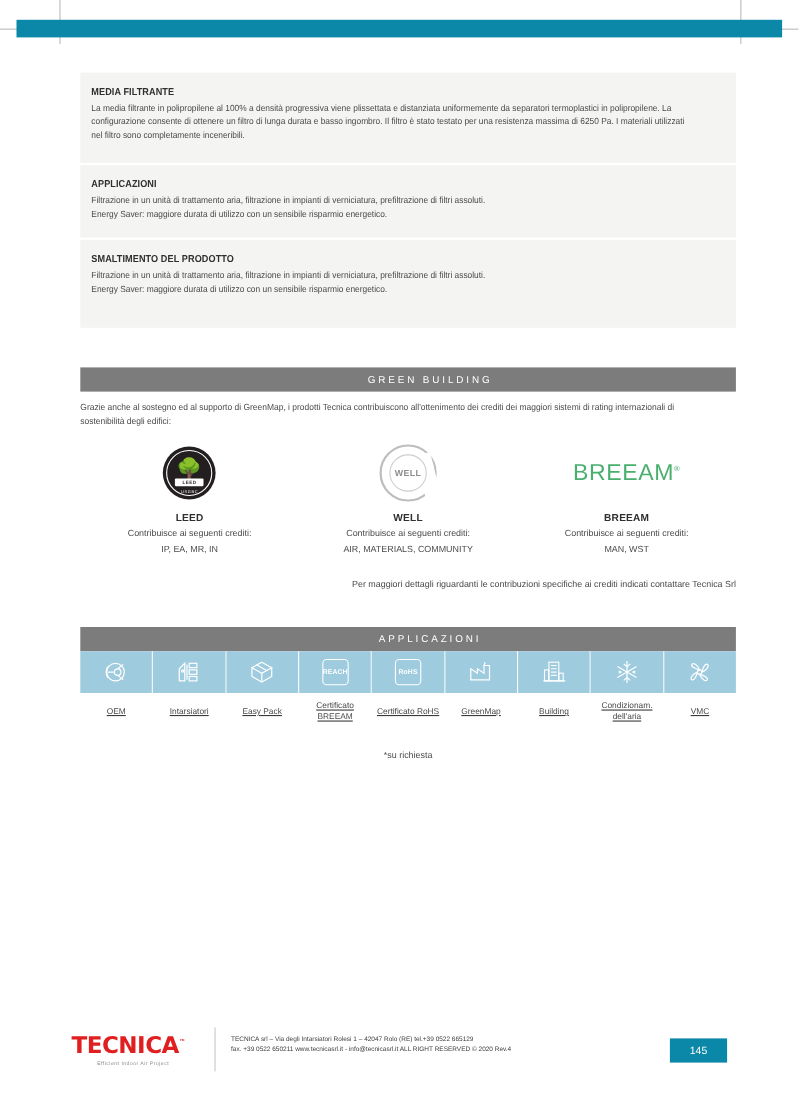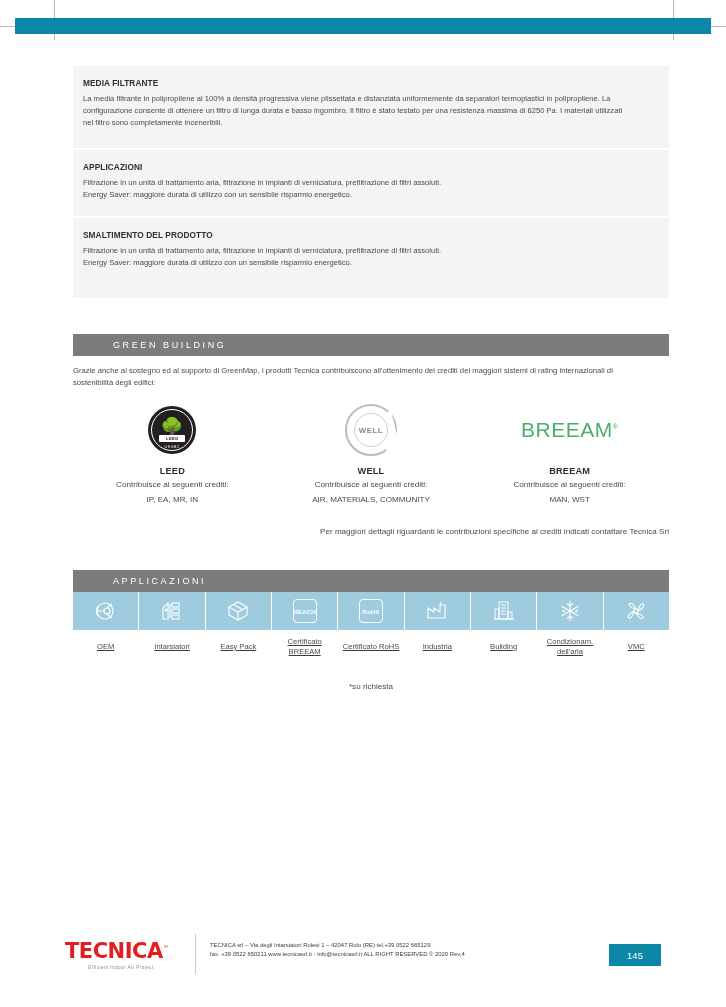--- a/index.html
+++ b/index.html
@@ -41,21 +41,21 @@
     font-size: 8.1px; line-height: 12.2px; color: #4a4a4a;
     transform: scaleX(0.94); transform-origin: left center;
   }
   .b1 { min-height: 82px; }
   .b2 { min-height: 66px; }
   .b3 { min-height: 80px; }
 
   
   .sectionbar {
     background: #7c7c7c; color: #ffffff;
-    height: 22px; line-height: 22px; 
+    height: 22px; line-height: 22px; text-align: center;
     font-size: 9px; letter-spacing: 2.6px; font-weight: normal; padding-left: 40px;
   }
 
   
   .gb-wrap { margin-top: 36px; }
   .gb-intro {
     font-size: 8.1px; line-height: 11.5px; color: #4a4a4a;
     margin-top: 9px; transform: scaleX(0.95); transform-origin: left center;
   }
   .certs { display: flex; margin-top: 14px; }
@@ -332,21 +332,21 @@
         </div>
 
       </div>
 
       <div class="app-row app-labels">
         <div class="cell">OEM</div>
         <div class="cell">Intarsiatori</div>
         <div class="cell">Easy Pack</div>
         <div class="cell">Certificato BREEAM</div>
         <div class="cell">Certificato RoHS</div>
-        <div class="cell">Industria</div>
+        <div class="cell">GreenMap</div>
         <div class="cell">Building</div>
         <div class="cell">Condizionam. dell'aria</div>
         <div class="cell">VMC</div>
       </div>
 
       <div class="su-richiesta">*su richiesta</div>
     </div>
 
   </div>
 

